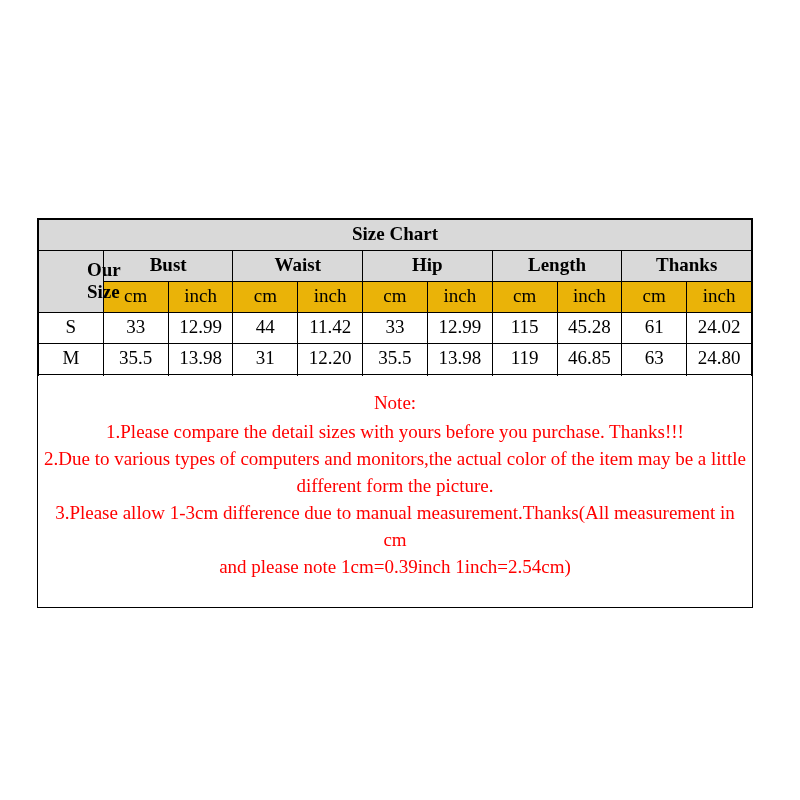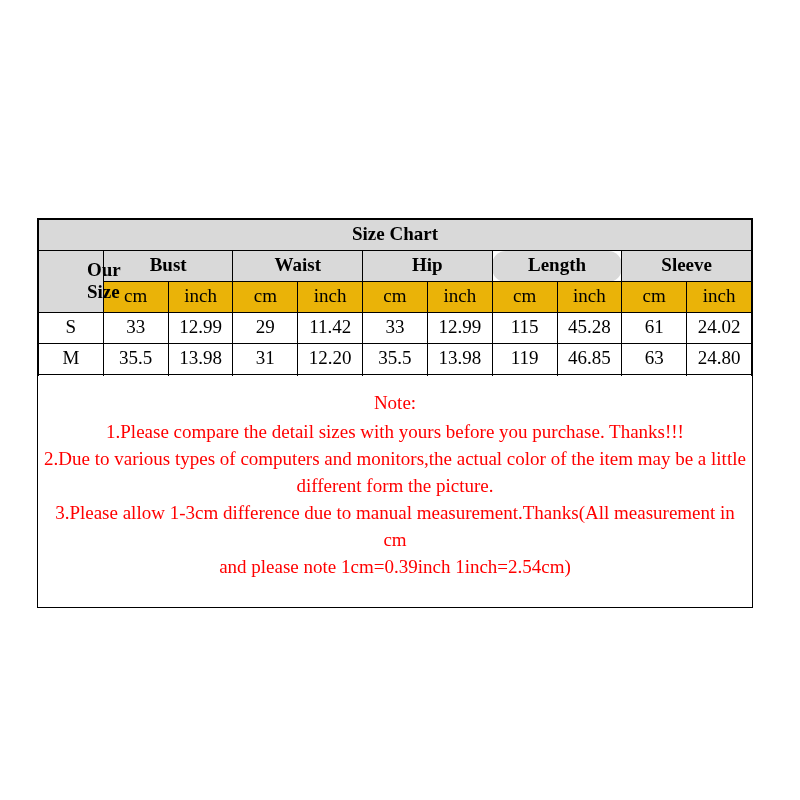--- a/index.html
+++ b/index.html
@@ -113,41 +113,41 @@
           <td colspan="11">Size Chart</td>
         </tr>
         <tr class="group-row">
           <td rowspan="2" style="width:62px;padding-left:48px;">
             <div>Our</div>
             <div>Size</div>
           </td>
           <td colspan="2" style="width:130px;">Bust</td>
           <td colspan="2" style="width:136px;">Waist</td>
           <td colspan="2" style="width:136px;">Hip</td>
-          <td colspan="2" style="width:126px;border-radius:14px;">Length</td>
-          <td colspan="2" style="width:126px;">Sleeve</td>
+          <td colspan="2" style="width:126px;">Length</td>
+          <td colspan="2" style="width:126px;">Thanks</td>
         </tr>
         <tr class="unit-row">
           <td>cm</td>
           <td>inch</td>
           <td>cm</td>
           <td>inch</td>
           <td>cm</td>
           <td>inch</td>
           <td>cm</td>
           <td>inch</td>
           <td>cm</td>
           <td>inch</td>
         </tr>
 
         <tr class="data-row">
           <td>S</td>
           <td>33</td>
           <td>12.99</td>
-          <td>29</td>
+          <td>44</td>
           <td>11.42</td>
           <td>33</td>
           <td>12.99</td>
           <td>115</td>
           <td>45.28</td>
           <td>61</td>
           <td>24.02</td>
         </tr>
 
         <tr class="data-row">

